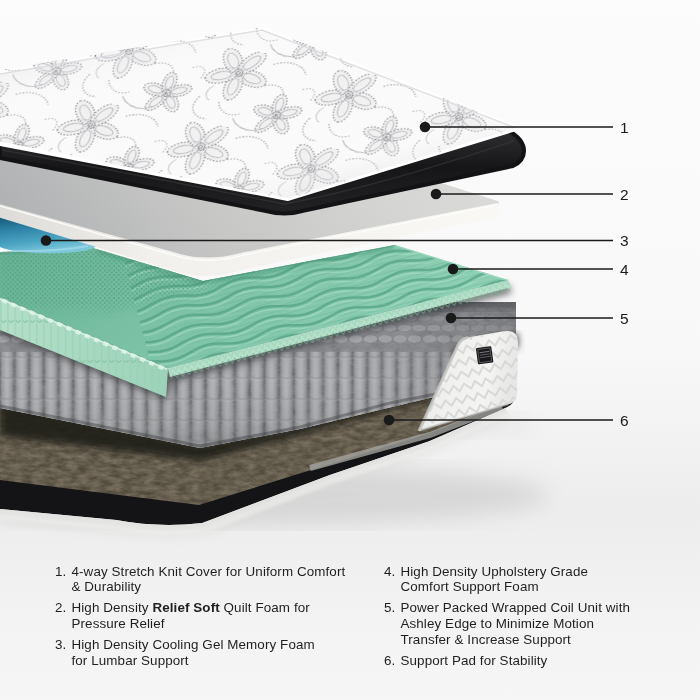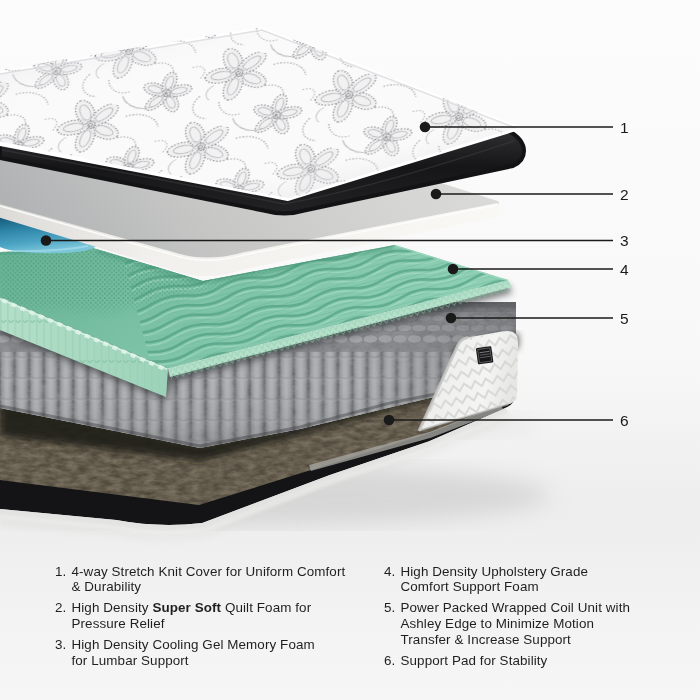--- a/index.html
+++ b/index.html
@@ -621,21 +621,21 @@
         <text x="620" y="274.5">4</text>
  <text x="620" y="323.5">5</text>
         <text x="620" y="425.5">6</text>
 </g>
 </svg>
 
 <div class="legend" style="left:55px;top:563.5px;width:322px;">
 
 <div class="item"><span class="num">1.</span>4-way Stretch Knit Cover for Uniform Comfort<br>&amp; Durability</div>
 
-<div class="item"><span class="num">2.</span>High Density <b>Super Soft</b> Quilt Foam for<br>Pressure Relief</div>
+<div class="item"><span class="num">2.</span>High Density <b>Relief Soft</b> Quilt Foam for<br>Pressure Relief</div>
 
 <div class="item"><span class="num">3.</span>High Density Cooling Gel Memory Foam<br>for Lumbar Support</div>
 </div>
 
 <div class="legend" style="left:384px;top:563.5px;width:300px;">
 
 <div class="item"><span class="num">4.</span>High Density Upholstery Grade<br>Comfort Support Foam</div>
 
 <div class="item"><span class="num">5.</span>Power Packed Wrapped Coil Unit with<br>Ashley Edge to Minimize Motion<br>Transfer &amp; Increase Support</div>
 

